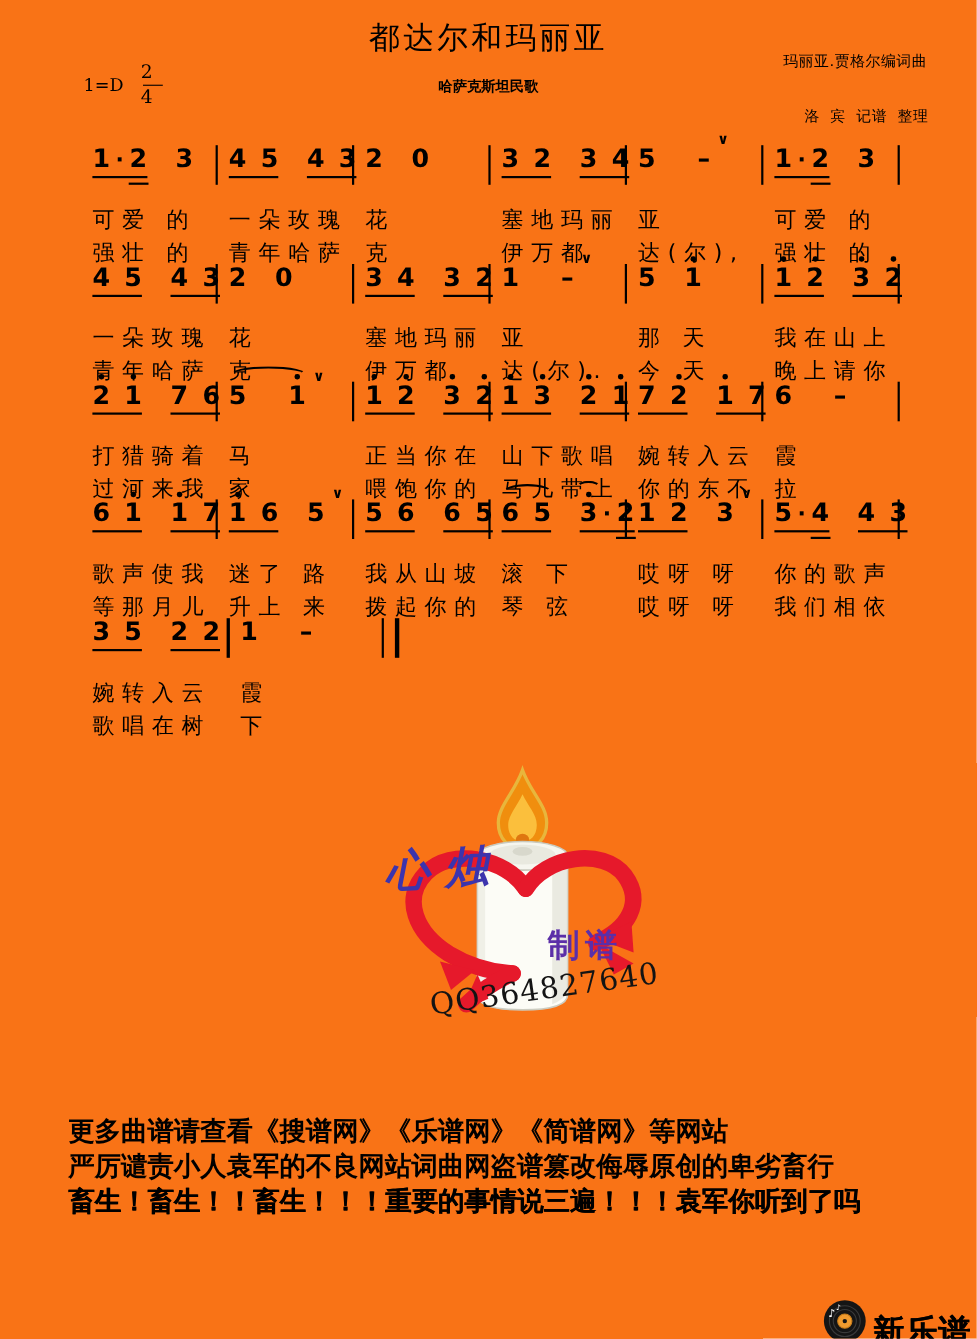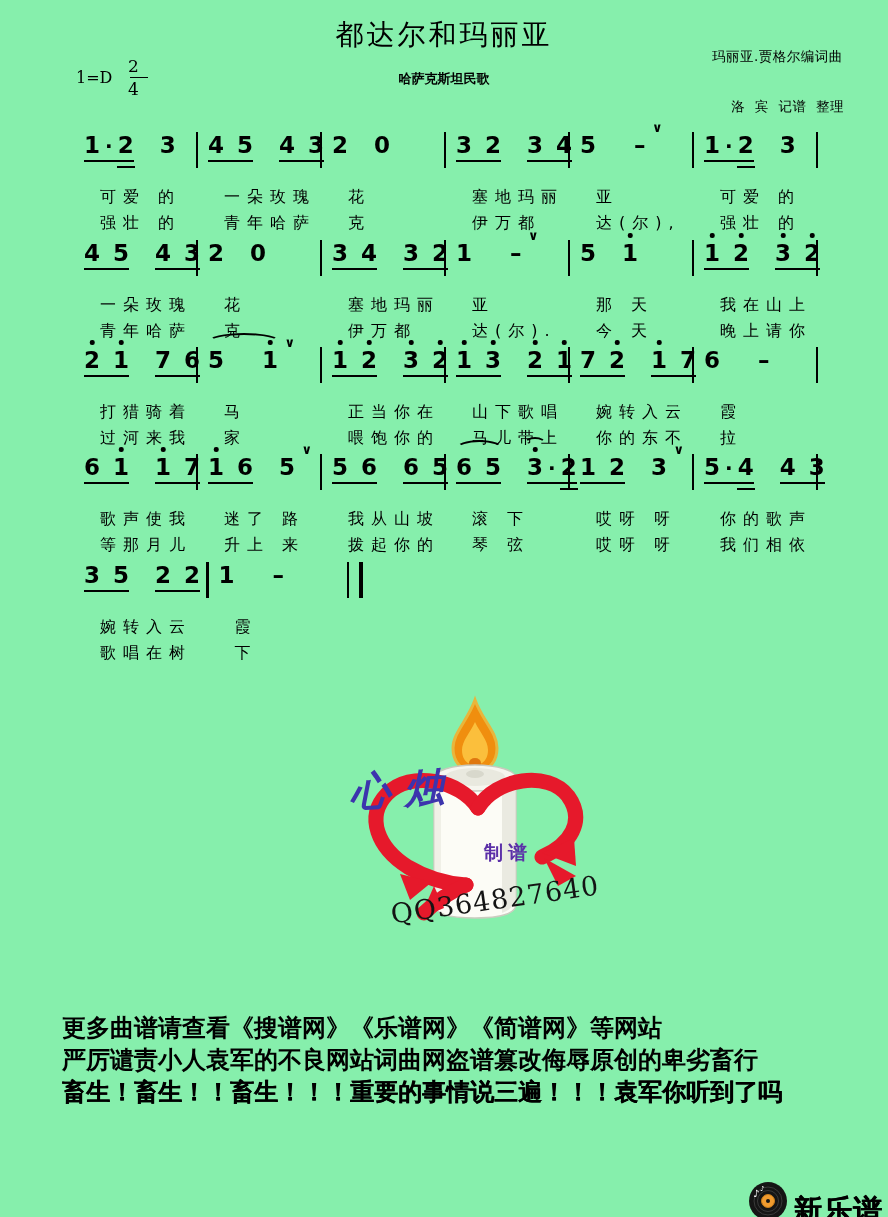--- a/index.html
+++ b/index.html
@@ -1,16 +1,16 @@
 <!DOCTYPE html>
 <html><head>
 <meta charset="utf-8">
 <style>
   html,body{margin:0;padding:0;background:#fff;}
-  #page{position:relative;width:888px;height:1217px;background:#86efac;overflow:hidden;
+  #page{position:relative;width:888px;height:1217px;background:#f97316;overflow:hidden;
         font-family:"DejaVu Sans",sans-serif;color:#000;}
 
   
   .title{position:absolute;top:16px;left:0;right:0;text-align:center;
          font-size:28px;letter-spacing:3px;font-family:"DejaVu Serif",serif;}
   .subtitle{position:absolute;top:70px;left:0;right:0;text-align:center;
             font-size:13px;font-weight:700;}
   .keysig{position:absolute;left:76px;top:68px;font-size:16px;
           font-family:"DejaVu Serif",serif;}
   .timesig{position:absolute;left:128px;top:56px;width:22px;text-align:left;
@@ -35,29 +35,29 @@
          width:4.5px;height:4.5px;border-radius:50%;background:#000;}
   .ul2{position:absolute;left:-1px;right:-1px;bottom:-11px;height:2.5px;background:#000;}
   .breath{position:absolute;top:-13px;right:-17px;font-size:13px;font-weight:700;font-style:normal;}
   .slur{position:absolute;top:-16px;left:0;right:-2px;height:13px;
         border:2.5px solid transparent;border-top-color:#000;border-radius:50%;}
   .arcsm{position:absolute;top:-19px;left:50%;transform:translateX(-50%);
          width:18px;height:9px;border:2px solid transparent;border-top-color:#000;border-radius:50%;}
   .bar{width:2.5px;height:36px;background:#000;margin-top:12px;flex:0 0 auto;}
   .bar.final{width:10px;background:transparent;border-left:2.5px solid #000;
              border-right:4px solid #000;margin-left:6px;}
-  .lyr{margin-top:11px;font-size:16px;letter-spacing:7px;white-space:pre;line-height:1;margin-left:16px;}
+  .lyr{margin-top:11px;font-size:20px;letter-spacing:7px;white-space:pre;line-height:1;}
   .lyr.l2{margin-top:10px;}
 
   
   .stamp{position:absolute;left:342px;top:686px;width:266px;height:252px;}
   .stamp svg{position:absolute;left:0;top:0;}
   .xinzhu{position:absolute;left:8px;top:76px;font-size:40px;font-weight:700;font-style:italic;
           color:#3c34ad;letter-spacing:14px;transform:rotate(-3deg);white-space:nowrap;}
-  .zhipu{position:absolute;left:142px;top:154px;font-size:19px;font-weight:700;
+  .zhipu{position:absolute;left:156px;top:154px;font-size:29px;font-weight:700;
          color:#5b2fa8;letter-spacing:5px;white-space:nowrap;}
   .qq{position:absolute;left:48px;top:198px;font-size:27px;color:#141414;
       transform:rotate(-8deg);font-family:"DejaVu Serif",serif;letter-spacing:1px;white-space:nowrap;}
 
   
   .footer{position:absolute;left:62px;top:1012px;font-size:24px;line-height:32px;}
   .footer .f1,.footer .f2{font-weight:600;}
   .footer .f3{font-weight:900;text-shadow:.5px 0 #000;}
 
   

